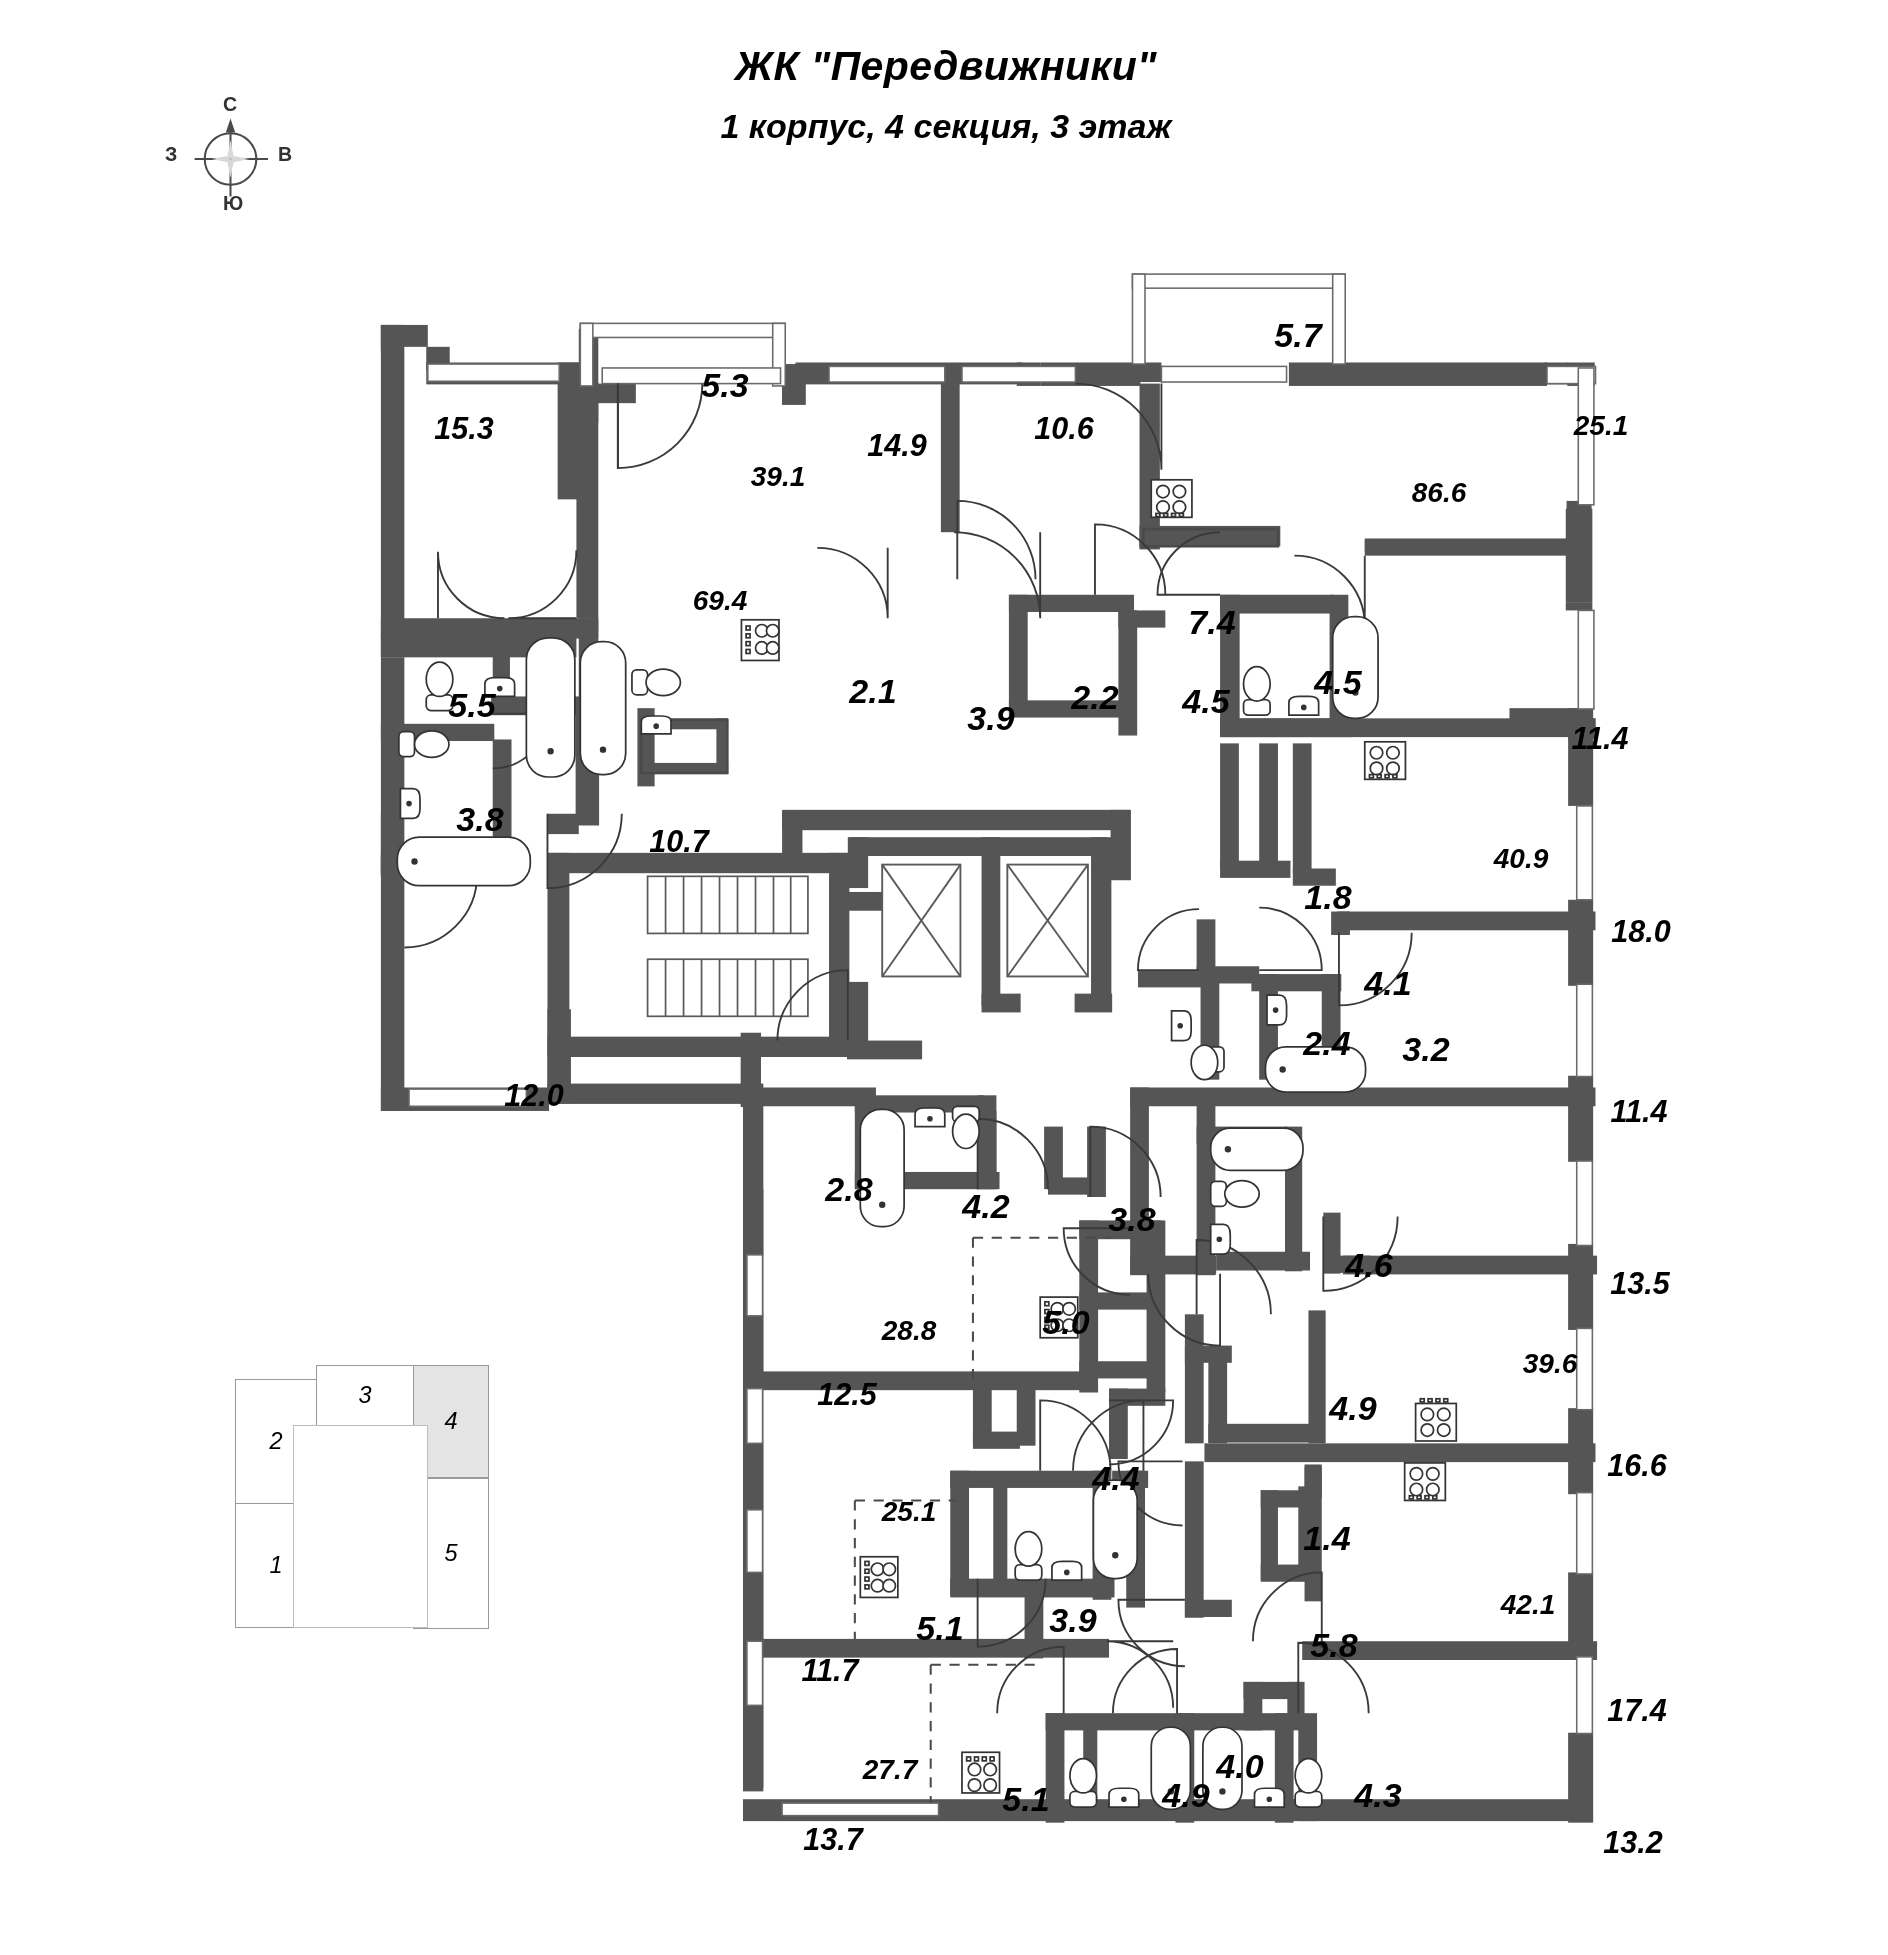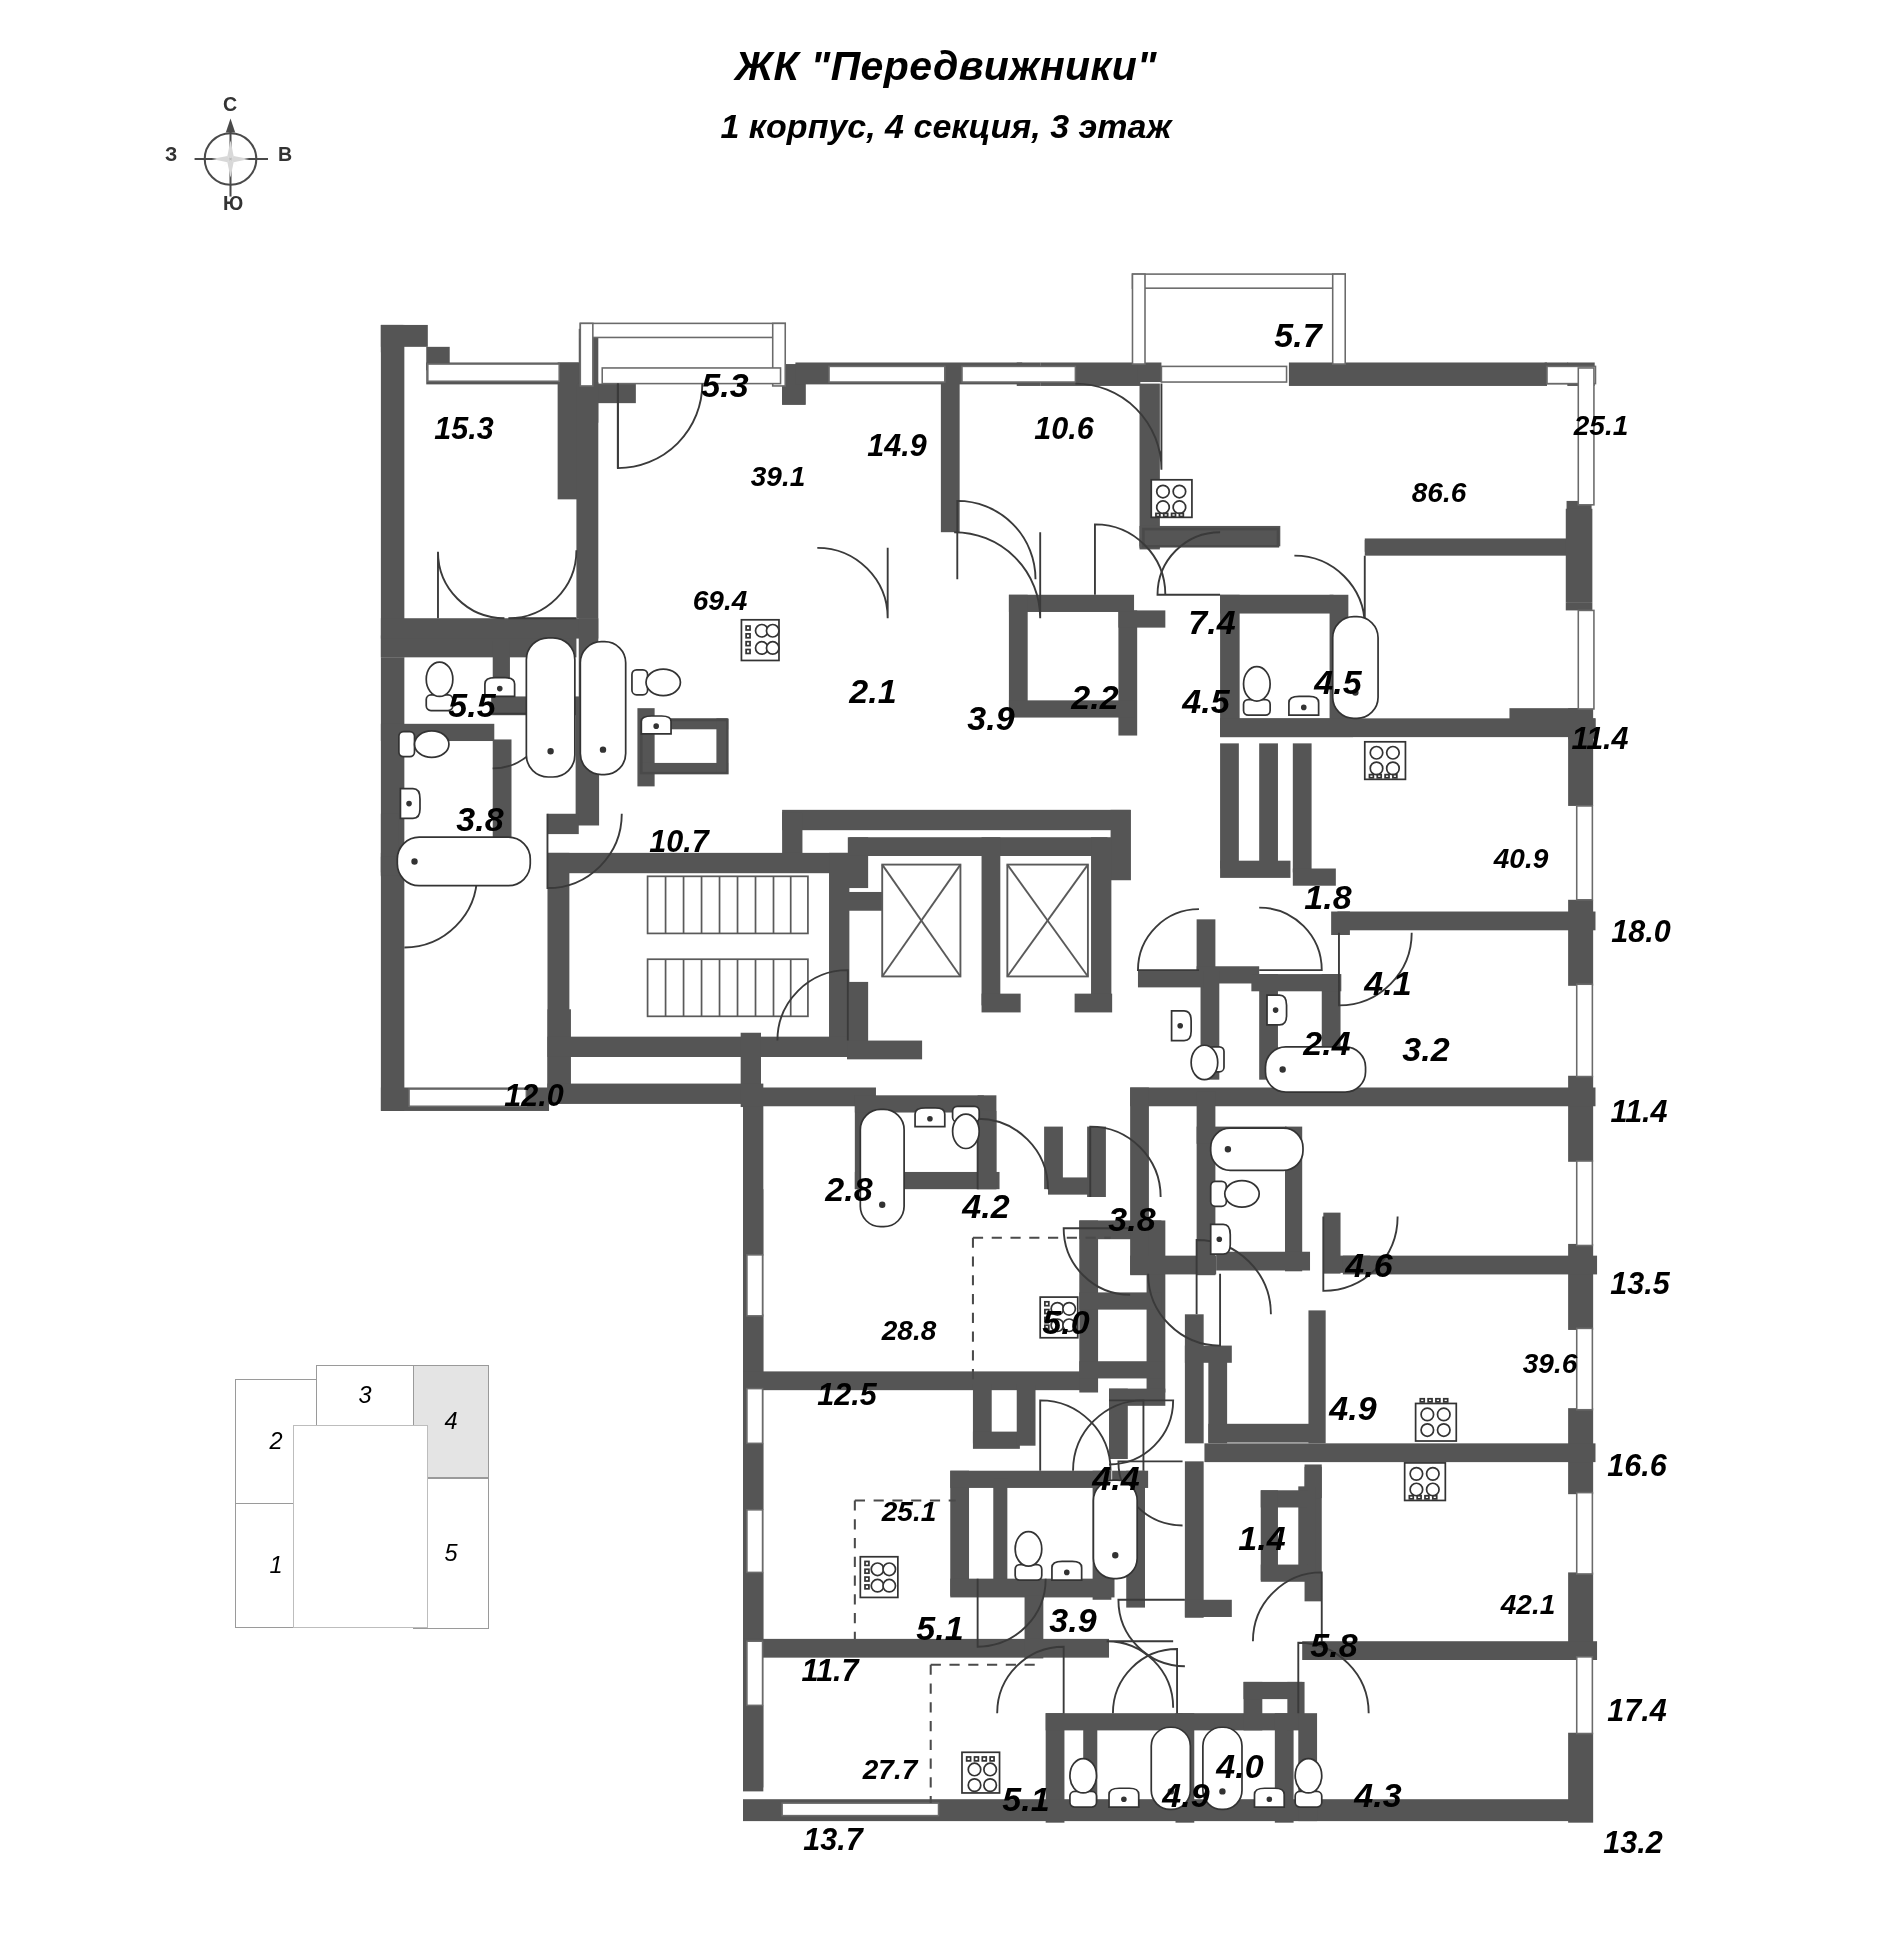--- a/index.html
+++ b/index.html
@@ -729,21 +729,21 @@
     <div class="area-label sm" style="left: 1369px; top: 1265px;">4.6</div>
     <div class="area-label" style="left: 1640px; top: 1283px;">13.5</div>
     <div class="area-label lg" style="left: 909px; top: 1331px;">28.8</div>
     <div class="area-label sm" style="left: 1066px; top: 1322px;">5.0</div>
     <div class="area-label" style="left: 847px; top: 1394px;">12.5</div>
     <div class="area-label lg" style="left: 1550px; top: 1364px;">39.6</div>
     <div class="area-label sm" style="left: 1353px; top: 1408px;">4.9</div>
     <div class="area-label" style="left: 1637px; top: 1465px;">16.6</div>
     <div class="area-label sm" style="left: 1116px; top: 1478px;">4.4</div>
     <div class="area-label lg" style="left: 909px; top: 1512px;">25.1</div>
-    <div class="area-label sm" style="left: 1262px; top: 1538px;">1.4</div>
+    <div class="area-label sm" style="left: 1327px; top: 1538px;">1.4</div>
     <div class="area-label lg" style="left: 1528px; top: 1605px;">42.1</div>
     <div class="area-label sm" style="left: 940px; top: 1628px;">5.1</div>
     <div class="area-label sm" style="left: 1073px; top: 1620px;">3.9</div>
     <div class="area-label" style="left: 830px; top: 1670px;">11.7</div>
     <div class="area-label sm" style="left: 1334px; top: 1645px;">5.8</div>
     <div class="area-label" style="left: 1637px; top: 1710px;">17.4</div>
     <div class="area-label sm" style="left: 1240px; top: 1766px;">4.0</div>
     <div class="area-label lg" style="left: 890px; top: 1770px;">27.7</div>
     <div class="area-label sm" style="left: 1026px; top: 1799px;">5.1</div>
     <div class="area-label sm" style="left: 1186px; top: 1795px;">4.9</div>

